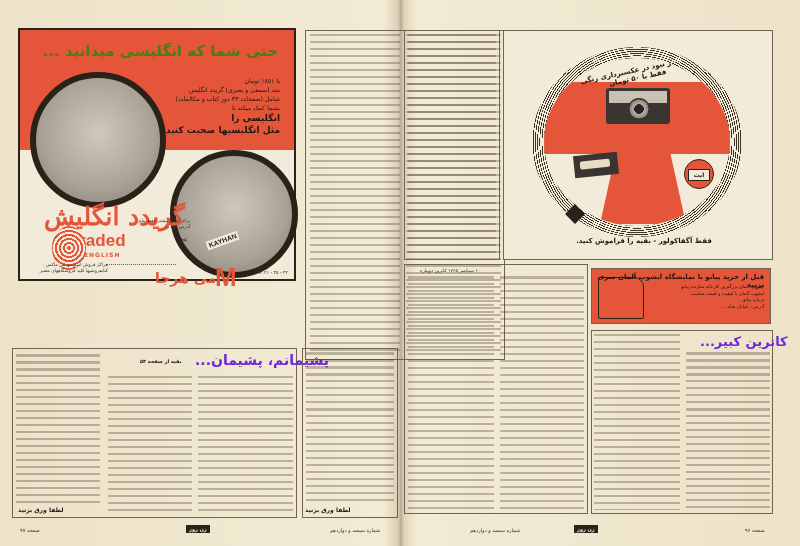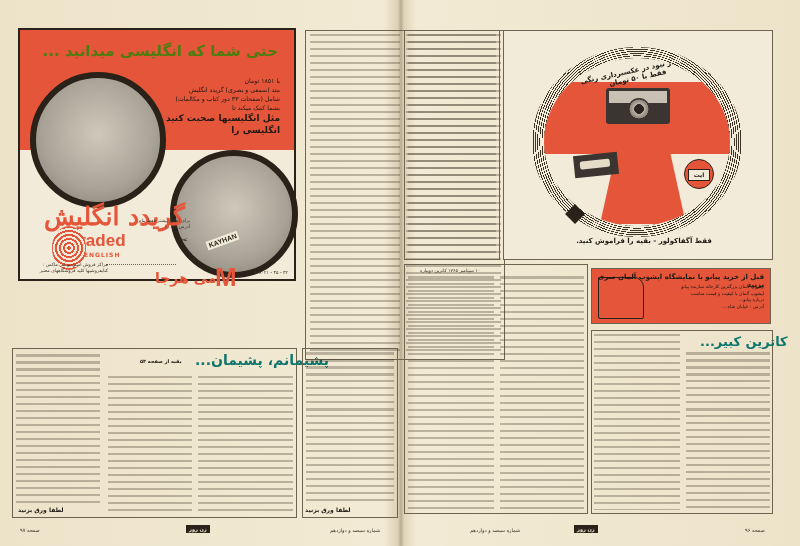--- a/index.html
+++ b/index.html
@@ -44,43 +44,43 @@
   .itlogo span{position:absolute;left:3px;top:9px;width:20px;height:10px;background:#f2ebd9;border:1px solid #2a2218;font-size:6px;line-height:10px;text-align:center;font-weight:bold;}
   .diamond{position:absolute;left:64px;top:176px;width:14px;height:14px;background:#2a2218;transform:rotate(45deg);}
   .agfa-top-text{position:absolute;left:60px;top:56px;width:130px;color:#1e1812;font-size:7px;font-weight:bold;direction:rtl;text-align:center;transform:rotate(-12deg);}
   .agfa-bottom{position:absolute;left:60px;top:206px;width:160px;text-align:center;direction:rtl;font-size:7px;color:#1e1812;font-weight:bold;}
   
   .piano-ad{left:591px;top:268px;width:180px;height:56px;background:#e4553a;border:1px solid #6e6250;}
   .piano-title{position:absolute;right:6px;top:4px;font-size:7px;font-weight:bold;direction:rtl;color:#1e1812;}
   .piano-lines{position:absolute;right:6px;top:15px;width:120px;font-size:4.6px;line-height:6.6px;direction:rtl;text-align:right;color:#1e1812;}
   .piano-img{position:absolute;left:6px;top:8px;width:44px;height:40px;border:1px solid #2a2218;border-radius:2px 10px 2px 2px;}
   
-  .heading{position:absolute;font-weight:bold;color:#0f766e;direction:rtl;white-space:nowrap;}
+  .heading{position:absolute;font-weight:bold;color:#6d28d9;direction:rtl;white-space:nowrap;}
   .cont{position:absolute;font-size:5px;font-weight:bold;direction:rtl;color:#1e1812;}
   .please{position:absolute;font-size:6px;font-weight:bold;direction:rtl;color:#1e1812;}
   .frame{position:absolute;border:1px solid #6e6250;box-sizing:border-box;}
   .footer{position:absolute;font-size:5px;color:#3b3125;direction:rtl;white-space:nowrap;}
   .logo-badge{position:absolute;background:#2a2218;color:#efe6cf;font-size:5px;font-weight:bold;padding:1px 3px;letter-spacing:1px;}
 </style>
 </head>
 <body>
 
 <div class="spread"></div>
 <div class="gutter"></div>
 
 <div class="box eng-ad">
   <div class="eng-top"></div>
   <div class="eng-title">حتی شما که انگلیسی میدانید ...</div>
   <div class="eng-lines">
     <div>با ۱۸۵۱ تومان</div>
     <div>متد (سمعی و بصری) گریدد انگلیش</div>
     <div>شامل (صفحات ۳۳ دور کتاب و مکالمات)</div>
     <div>بشما کمک میکند تا</div>
+    <div class="big">انگلیسی را</div>
     <div class="big">مثل انگلیسیها صحبت کنید</div>
-    <div class="big">انگلیسی را</div>
   </div>
   <div class="circle" style="left:10px;top:42px;width:136px;height:136px;"></div>
   <div class="circle" style="left:150px;top:120px;width:128px;height:128px;border-color:#2a2218;">
     <div style="position:absolute;left:30px;top:80px;font-size:7px;font-weight:bold;background:#f2ebd9;padding:1px 2px;transform:rotate(-20deg);font-family:'Liberation Sans',sans-serif;">KAYHAN</div>
   </div>
   <div class="graded">
     <div class="fa">گریدد انگلیش</div>
     <div class="en">Graded</div>
     <div class="sub">ENGLISH</div>
   </div>

